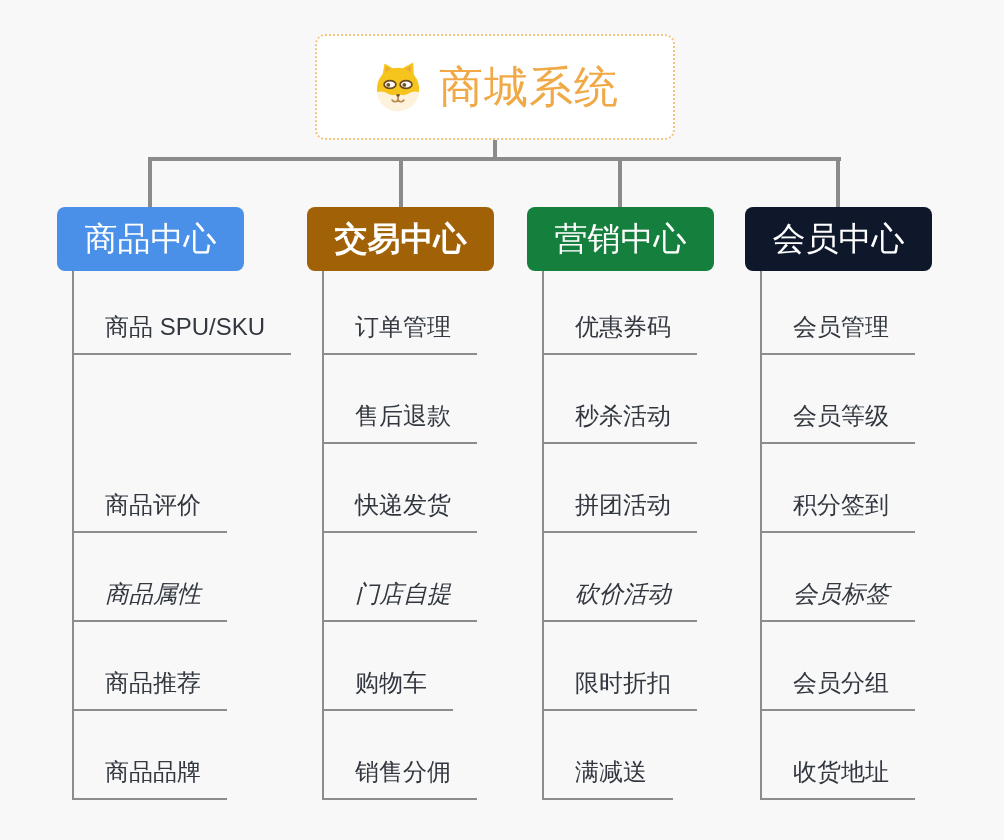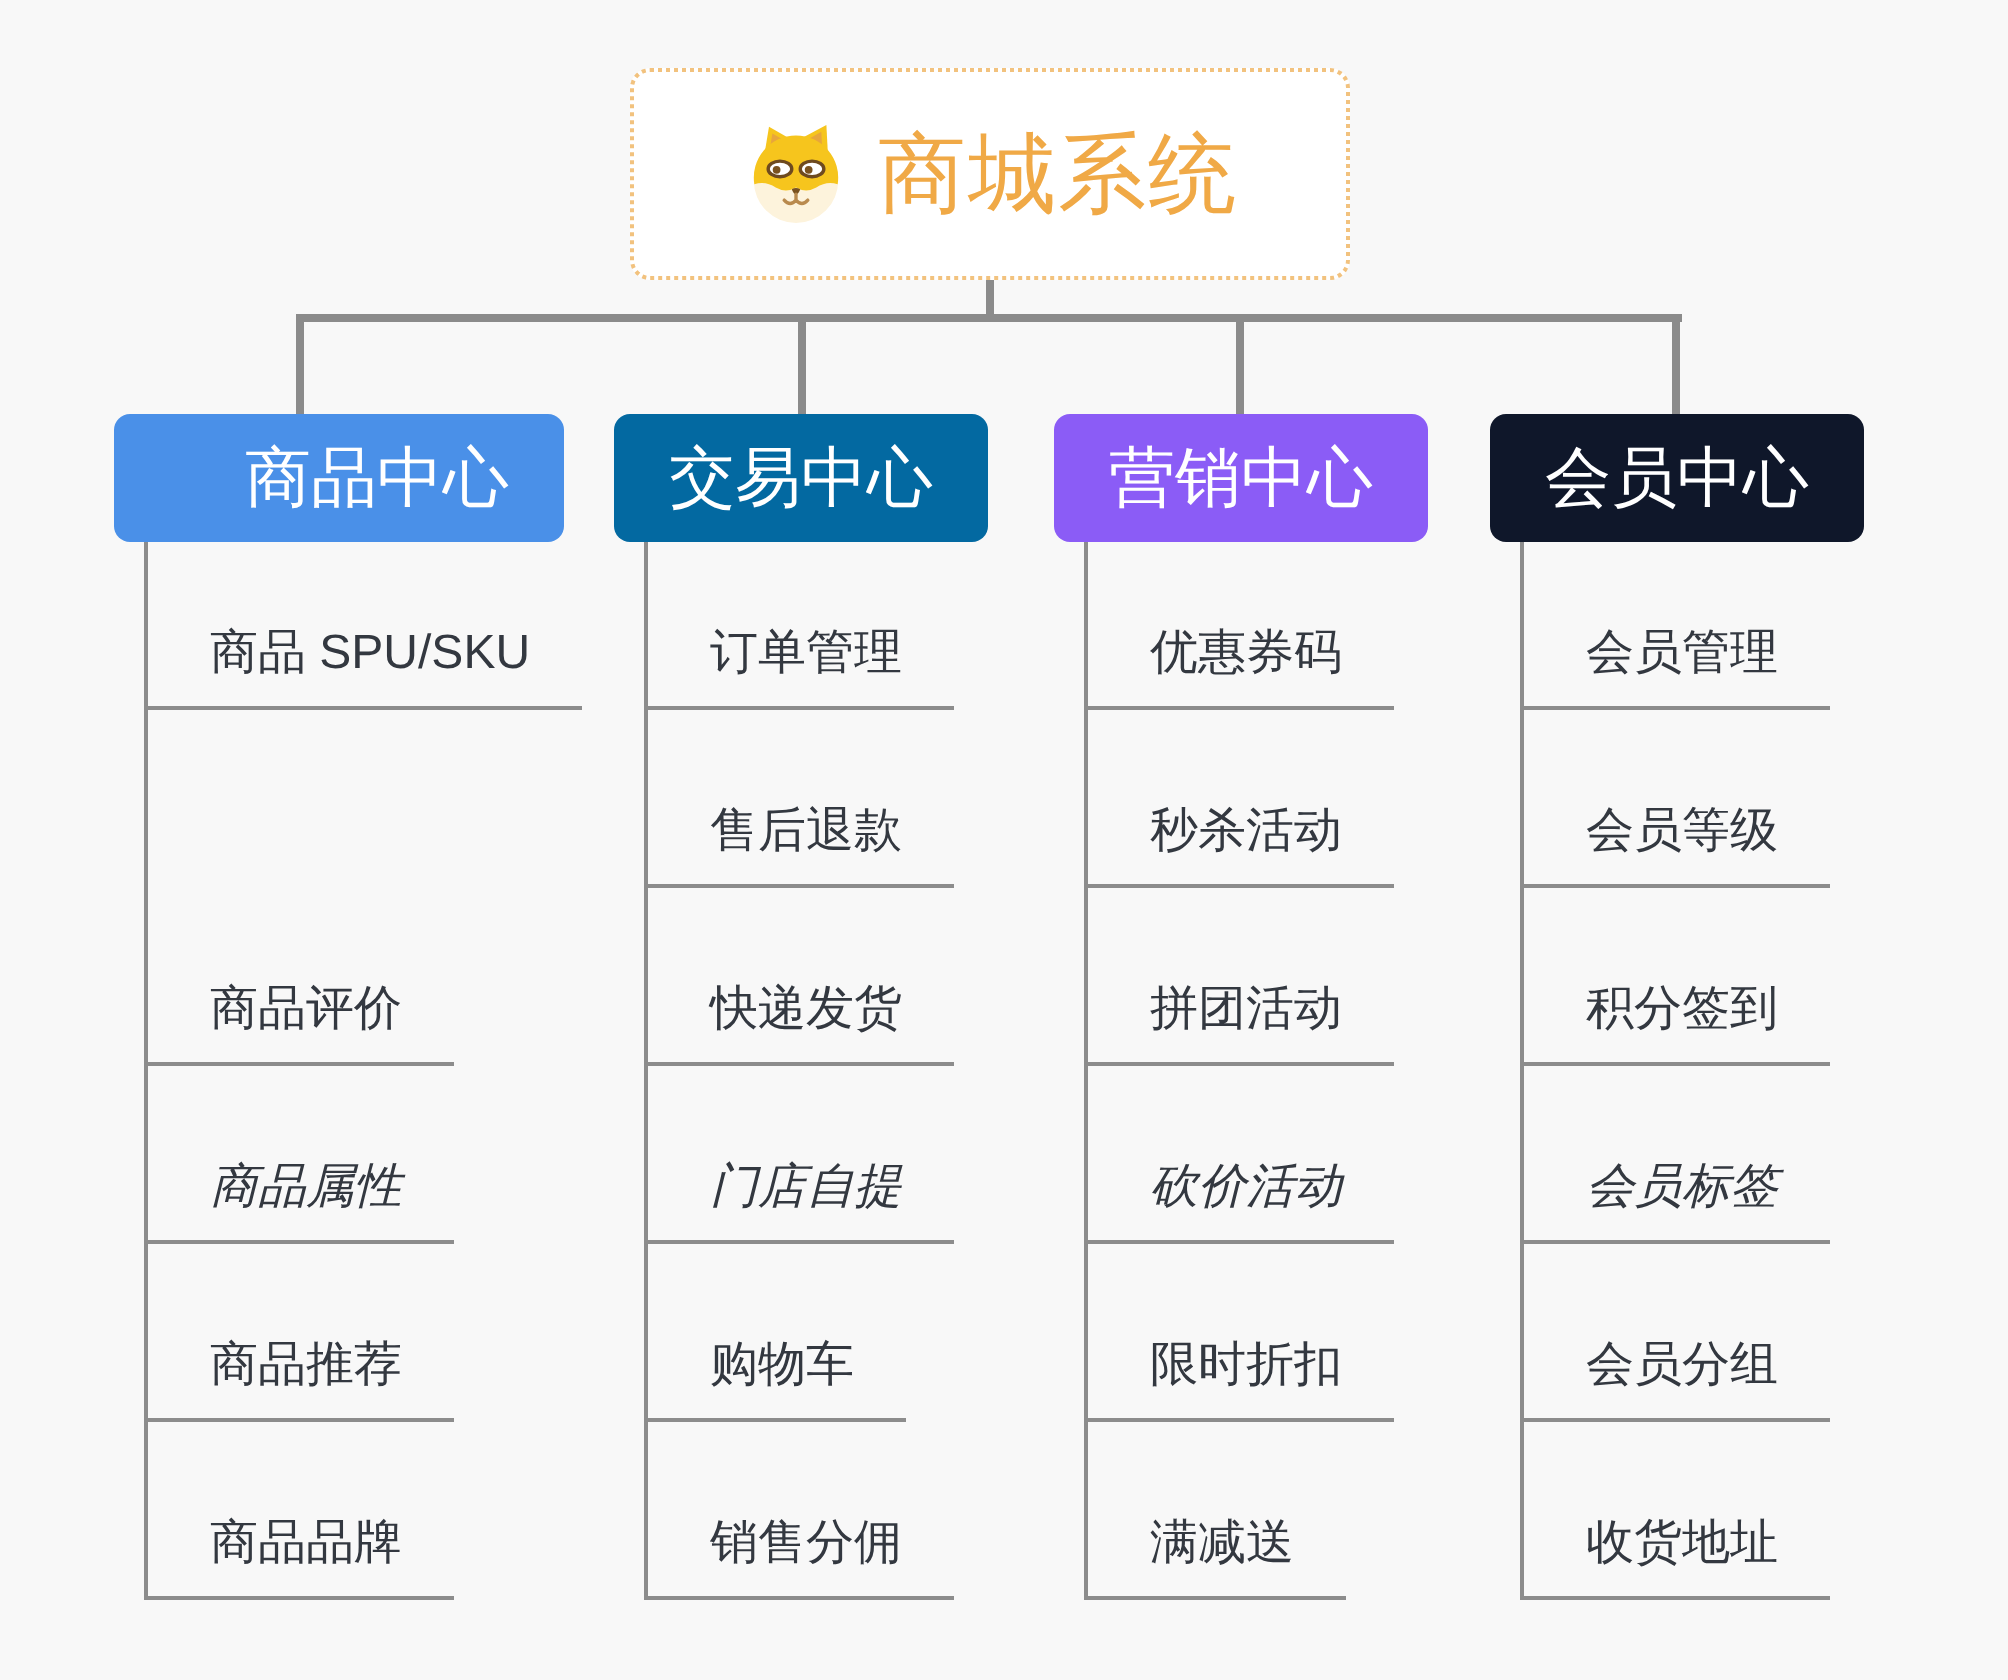--- a/index.html
+++ b/index.html
@@ -43,21 +43,21 @@
   .branch{
     position:absolute;top:207px;width:187px;height:64px;
     border-radius:8px;
     color:#ffffff;
     font-size:33px;
     line-height:64px;
     text-align:center;
     white-space:nowrap;
     cursor:pointer;
   }
-  .branch-1{left:57px;padding-left:38px;}
+  .branch-1{left:57px;}
   .branch-2{left:307px;}
   .branch-3{left:527px;}
   .branch-4{left:745px;}
 
   
   .col{position:absolute;top:0;height:612px;width:240px;}
   .col-1{left:72px;}
   .col-2{left:322px;}
   .col-3{left:542px;}
   .col-4{left:760px;}
@@ -105,24 +105,24 @@
   <div class="line stub"></div>
   <div class="line rail"></div>
   <div class="line drop drop-1"></div>
   <div class="line drop drop-2"></div>
   <div class="line drop drop-3"></div>
   <div class="line drop drop-4"></div>
 
   <div class="branch branch-1" style="background-color: rgb(74, 144, 232);">
     <span>商品中心</span>
   </div>
-  <div class="branch branch-2" style="background-color: #0369a1;">
+  <div class="branch branch-2" style="background-color: #a16207; font-weight: bold;">
     <span>交易中心</span>
   </div>
-  <div class="branch branch-3" style="background-color: #8b5cf6;">
+  <div class="branch branch-3" style="background-color: #15803d;">
     <span>营销中心</span>
   </div>
   <div class="branch branch-4" style="background-color: #0f172a;">
     <span>会员中心</span>
   </div>
 
   <div class="col col-1">
     <div class="trunk"></div>
     <div class="row r1">商品 SPU/SKU</div>
     <div class="row r3">商品评价</div>

